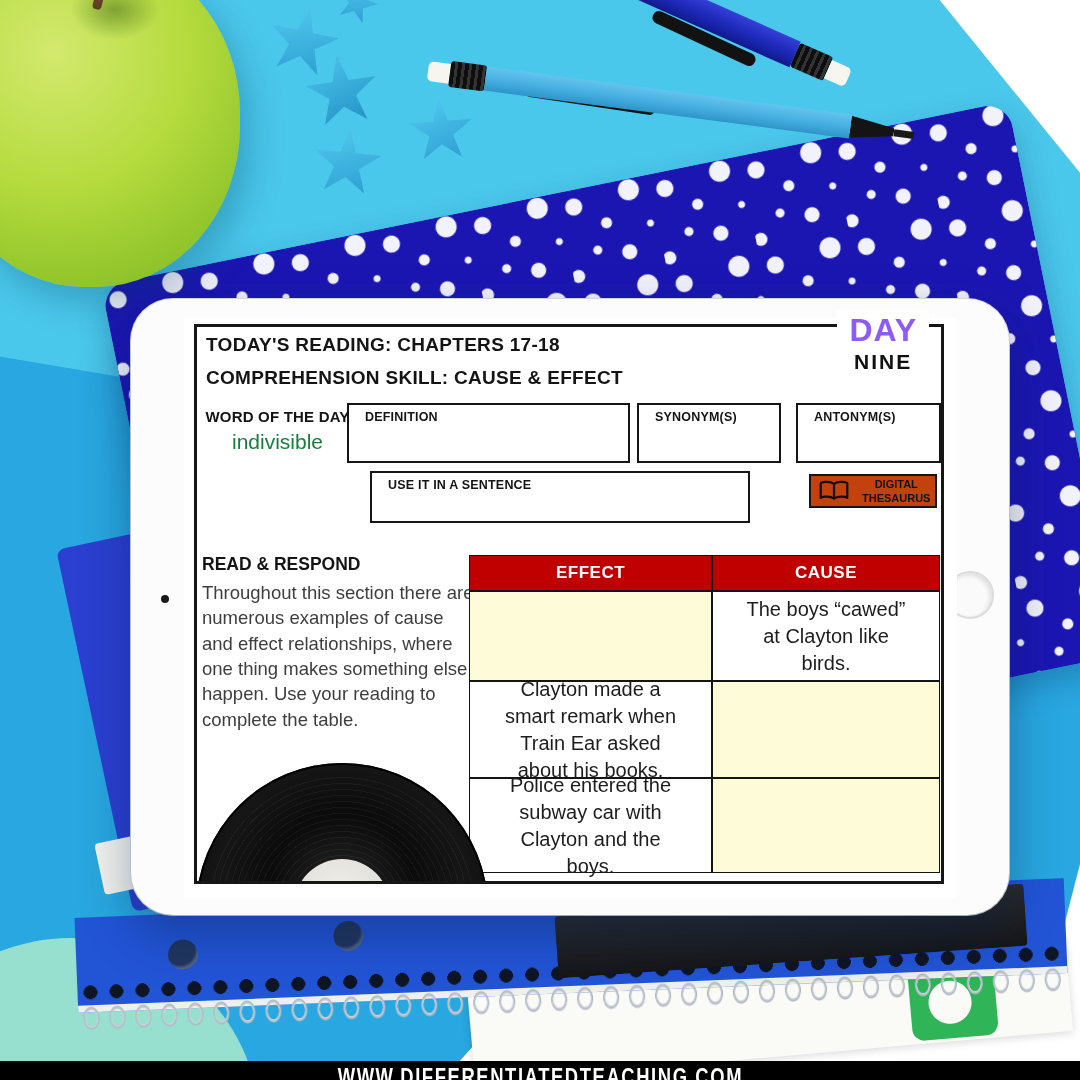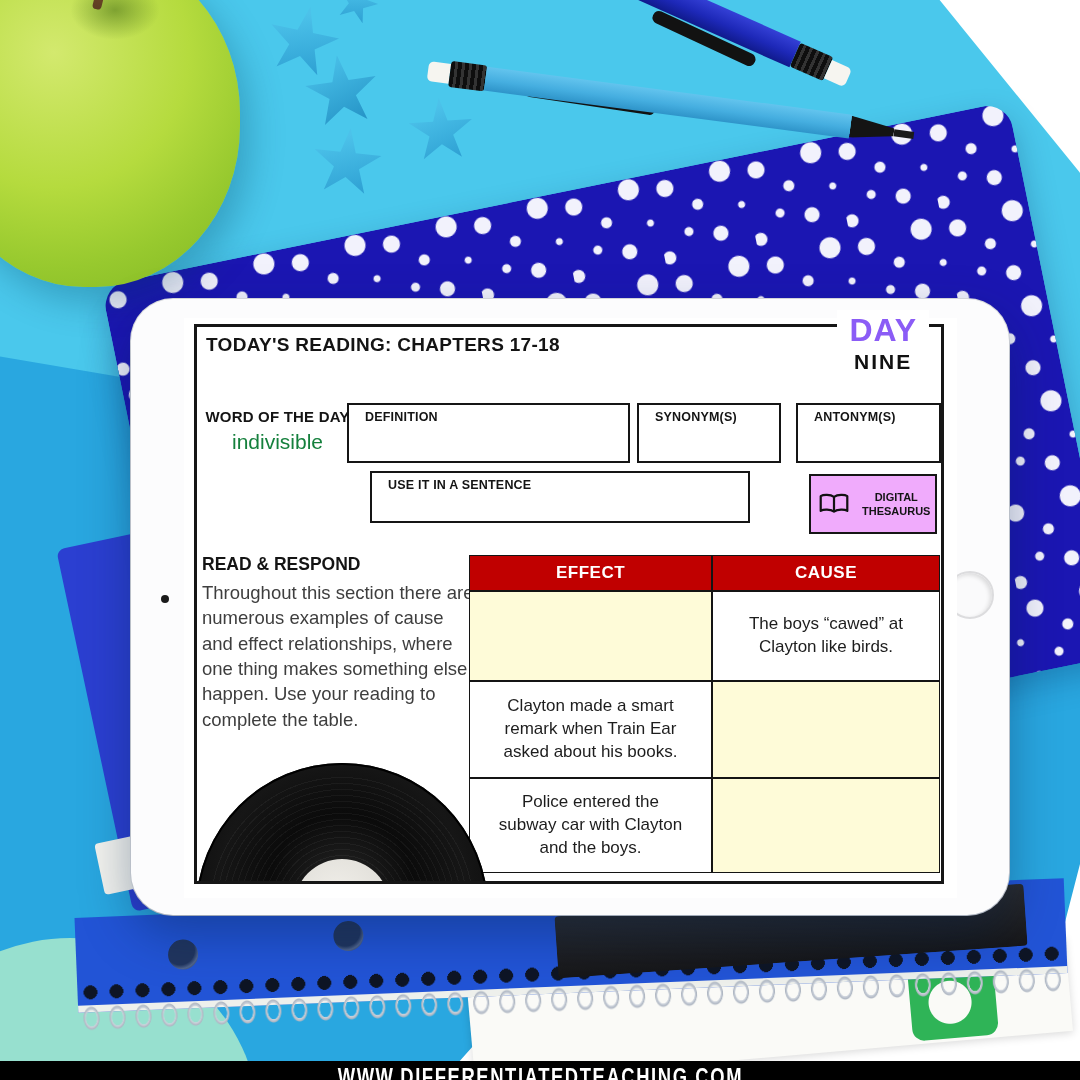--- a/index.html
+++ b/index.html
@@ -107,31 +107,31 @@
   .day-num{font-size:21px;font-weight:800;letter-spacing:2px;color:#111;line-height:24px;}
   .wotd{position:absolute;left:16px;top:90px;width:155px;text-align:center;z-index:3;}
   .wotd-label{font-size:15px;font-weight:800;color:#141414;letter-spacing:.2px;}
   .wotd-word{font-size:21px;color:#15803d;margin-top:5px;}
   .fbox{position:absolute;border:2.5px solid #151515;box-sizing:border-box;background:#fff;z-index:3;padding-left:8px;}
   .fbox-label{font-size:12.5px;font-weight:800;color:#141414;padding:5px 8px;letter-spacing:.2px;}
   .box-def{left:163px;top:85px;width:283px;height:60px;}
   .box-syn{left:453px;top:85px;width:144px;height:60px;}
   .box-ant{left:612px;top:85px;width:145px;height:60px;}
   .box-sent{left:158px;top:153px;width:380px;height:52px;margin-left:28px;}
-  .thesaurus-btn{position:absolute;left:625px;top:156px;width:128px;height:60px;background:#f0abfc;
+  .thesaurus-btn{position:absolute;left:625px;top:156px;width:128px;height:34px;background:#c2410c;
     border:2.5px solid #151515;box-sizing:border-box;display:flex;align-items:center;gap:12px;
     padding:0 7px;z-index:3;cursor:pointer;}
   .thes-text{flex:1;text-align:center;font-size:11px;font-weight:800;color:#141414;line-height:14px;}
   .rr-heading{position:absolute;left:18px;top:236px;font-size:17.5px;font-weight:800;color:#141414;z-index:3;}
   .rr-text{position:absolute;left:18px;top:262px;width:274px;font-size:18.5px;line-height:1.37;
     color:#3E3E3E;z-index:3;}
   .ce-table{position:absolute;left:285px;top:237px;display:grid;
     grid-template-columns:243px 228px;grid-template-rows:36px 90px 97px 95px;z-index:3;}
   .ce-cell{border:1.5px solid #141414;box-sizing:border-box;display:flex;align-items:center;
-    justify-content:center;text-align:center;font-size:17px;color:#1D1D1D;line-height:1.35;
+    justify-content:center;text-align:center;font-size:20px;color:#1D1D1D;line-height:1.35;
     padding:6px 24px;background:#fff;}
   .ce-head{background:#C00000;color:#fff;font-weight:800;font-size:17px;letter-spacing:.5px;padding:0;}
   .ce-fill{background:#FEFBD8;}
   .record{position:absolute;left:-1px;top:436px;width:292px;height:292px;border-radius:50%;z-index:5;
     background:radial-gradient(circle at 50% 42%,#262626 0%,#0B0B0B 32%,#161616 55%,#000 100%);
     box-shadow:inset 0 0 0 2px #000;}
   .record::after{content:"";position:absolute;inset:10px;border-radius:50%;
     background:repeating-radial-gradient(circle at center,transparent 0 5px,rgba(255,255,255,.045) 5px 6px);}
   .record-label{position:absolute;left:98px;top:96px;width:96px;height:96px;border-radius:50%;
     background:radial-gradient(circle at 45% 40%,#F1EFEA 0%,#DEDCD6 80%,#C9C7C1 100%);z-index:2;}
@@ -202,20 +202,21 @@
 
       <div class="sheet">
 
         <div class="record">
           <div class="record-label"></div>
         </div>
       </div>
 
       <div class="ws-header">
         <span>TODAY'S READING: CHAPTERS 17-18</span>
+        <span>COMPREHENSION SKILL: CAUSE &amp; EFFECT</span>
       </div>
 
       <div class="day-box">
         <div class="day-word">DAY</div>
         <div class="day-num">NINE</div>
       </div>
 
       <div class="wotd">
         <div class="wotd-label">WORD OF THE DAY</div>
         <div class="wotd-word">indivisible</div>

